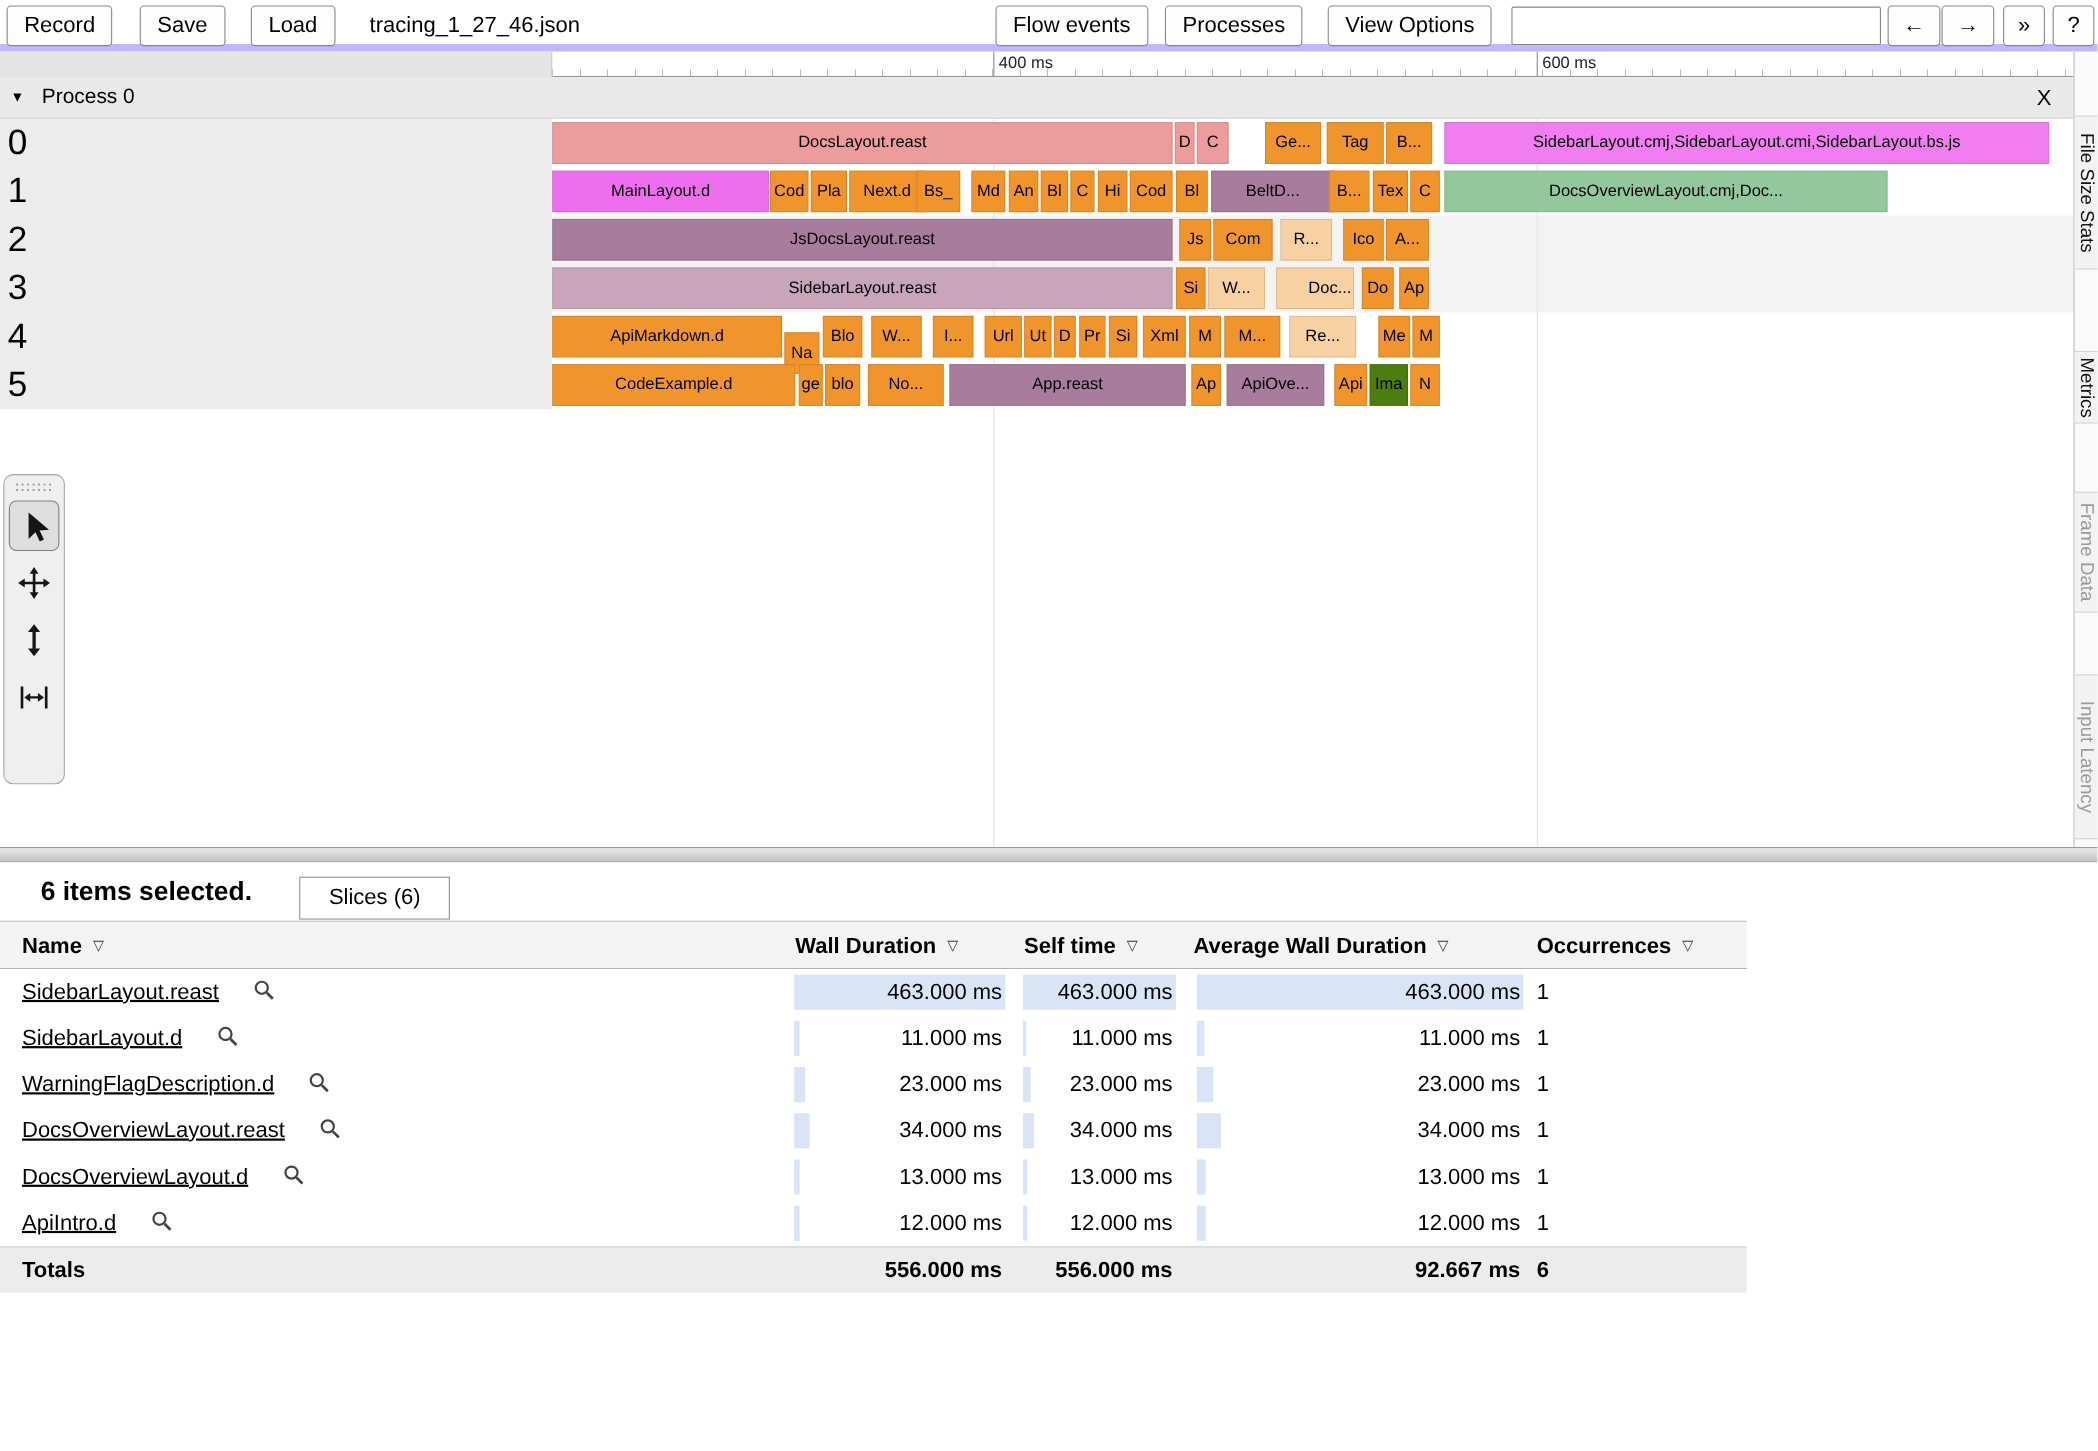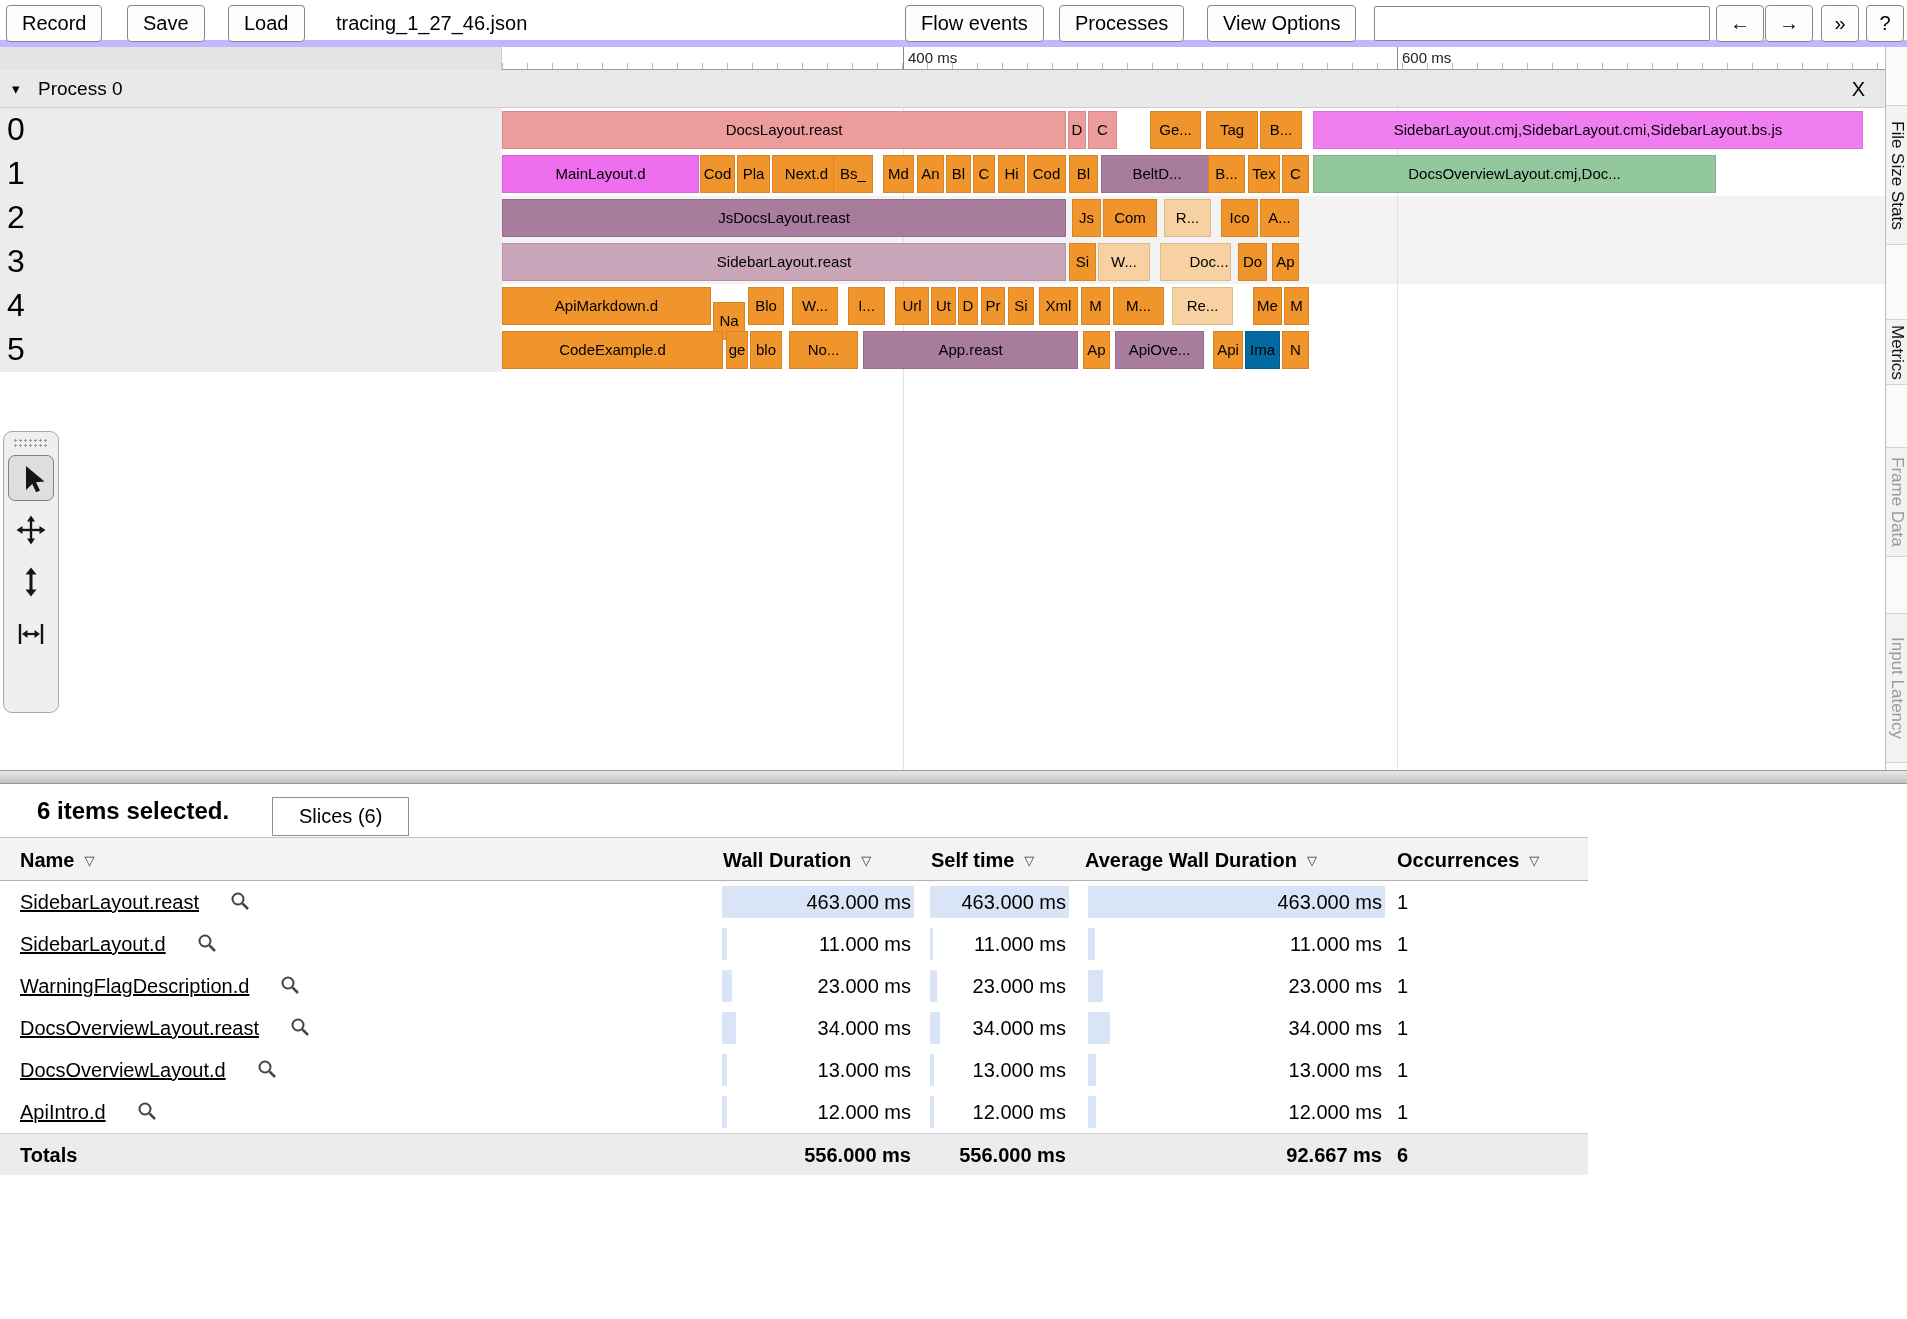--- a/index.html
+++ b/index.html
@@ -191,21 +191,21 @@
         <div class="slice" style="left: 1253px; width: 29px; top: 179px; background: rgb(240, 149, 43);">Me</div>
         <div class="slice" style="left: 1284px; width: 25px; top: 179px; background: rgb(240, 149, 43);">M</div>
         <div class="slice" style="left: 502px; width: 221px; top: 223px; background: rgb(240, 149, 43);">CodeExample.d</div>
         <div class="slice" style="left: 726px; width: 22px; top: 223px; background: rgb(240, 149, 43);">ge</div>
         <div class="slice" style="left: 750px; width: 32px; top: 223px; background: rgb(240, 149, 43);">blo</div>
         <div class="slice" style="left: 789px; width: 69px; top: 223px; background: rgb(240, 149, 43);">No...</div>
         <div class="slice" style="left: 863px; width: 215px; top: 223px; background: rgb(168, 124, 157);">App.reast</div>
         <div class="slice" style="left: 1083px; width: 27px; top: 223px; background: rgb(240, 149, 43);">Ap</div>
         <div class="slice" style="left: 1115px; width: 89px; top: 223px; background: rgb(168, 124, 157);">ApiOve...</div>
         <div class="slice" style="left: 1213px; width: 30px; top: 223px; background: rgb(240, 149, 43);">Api</div>
-        <div class="slice" style="left: 1245px; width: 35px; top: 223px; background: #0369a1;">Ima</div>
+        <div class="slice" style="left: 1245px; width: 35px; top: 223px; background: #4d7c0f;">Ima</div>
         <div class="slice" style="left: 1282px; width: 27px; top: 223px; background: rgb(240, 149, 43);">N</div>
       </div>
 
     <div class="palette">
       <div class="grip"></div>
       <div class="tool active">
         <svg width="30" height="30" viewBox="0 0 30 30">
           <path d="M10 3 L10 27 L16.2 20.9 L20.2 29.2 L24 27.4 L20 19.3 L28.5 18.6 Z" fill="#151515"></path>
         </svg>
       </div>

